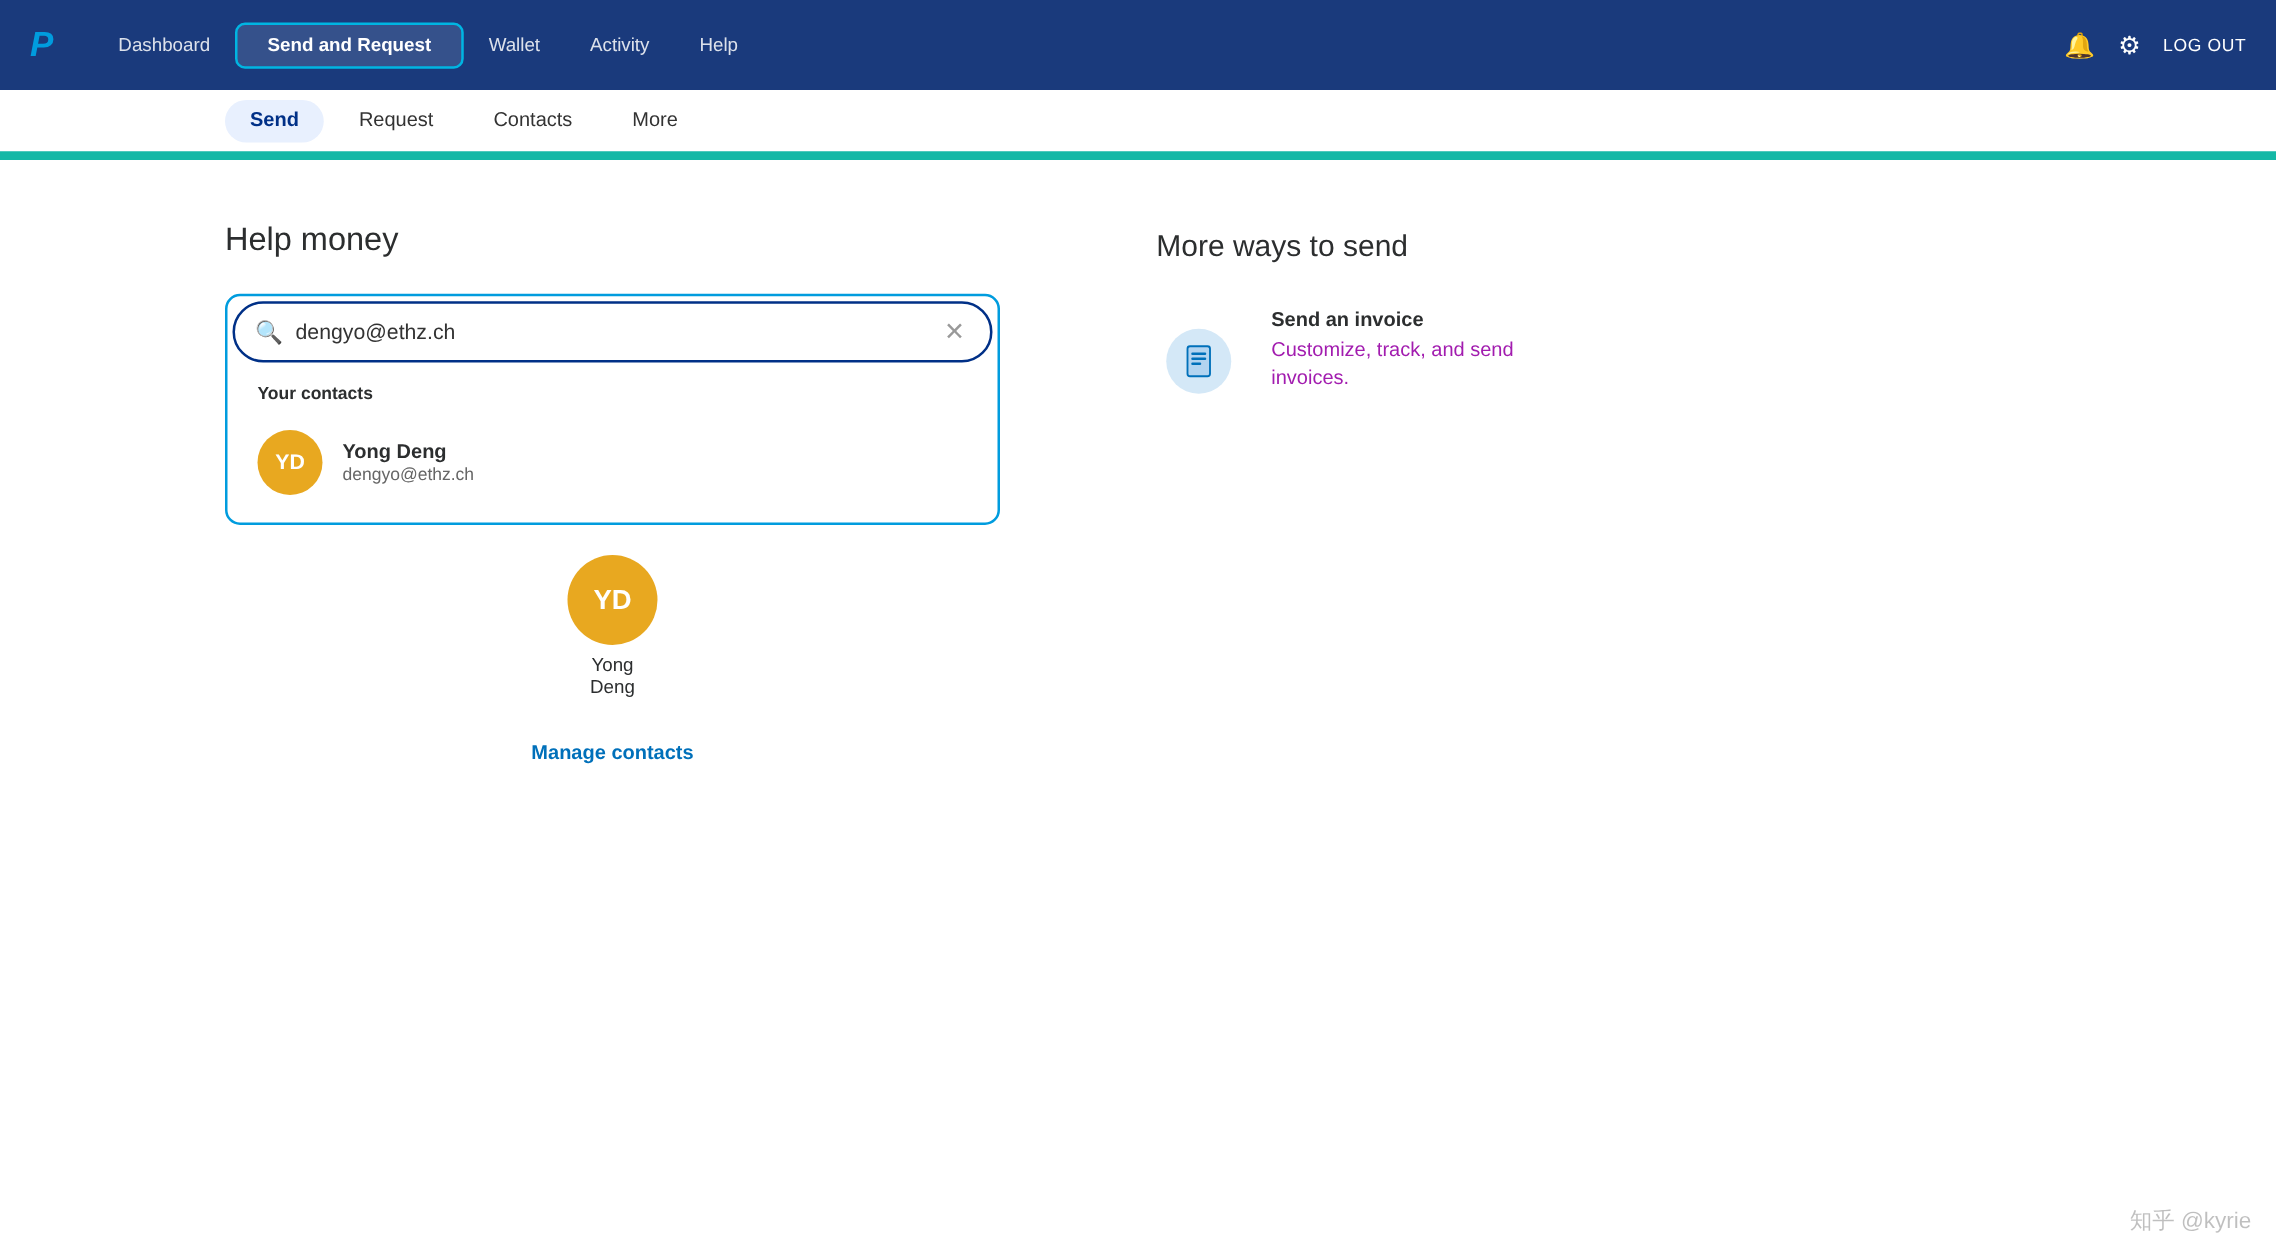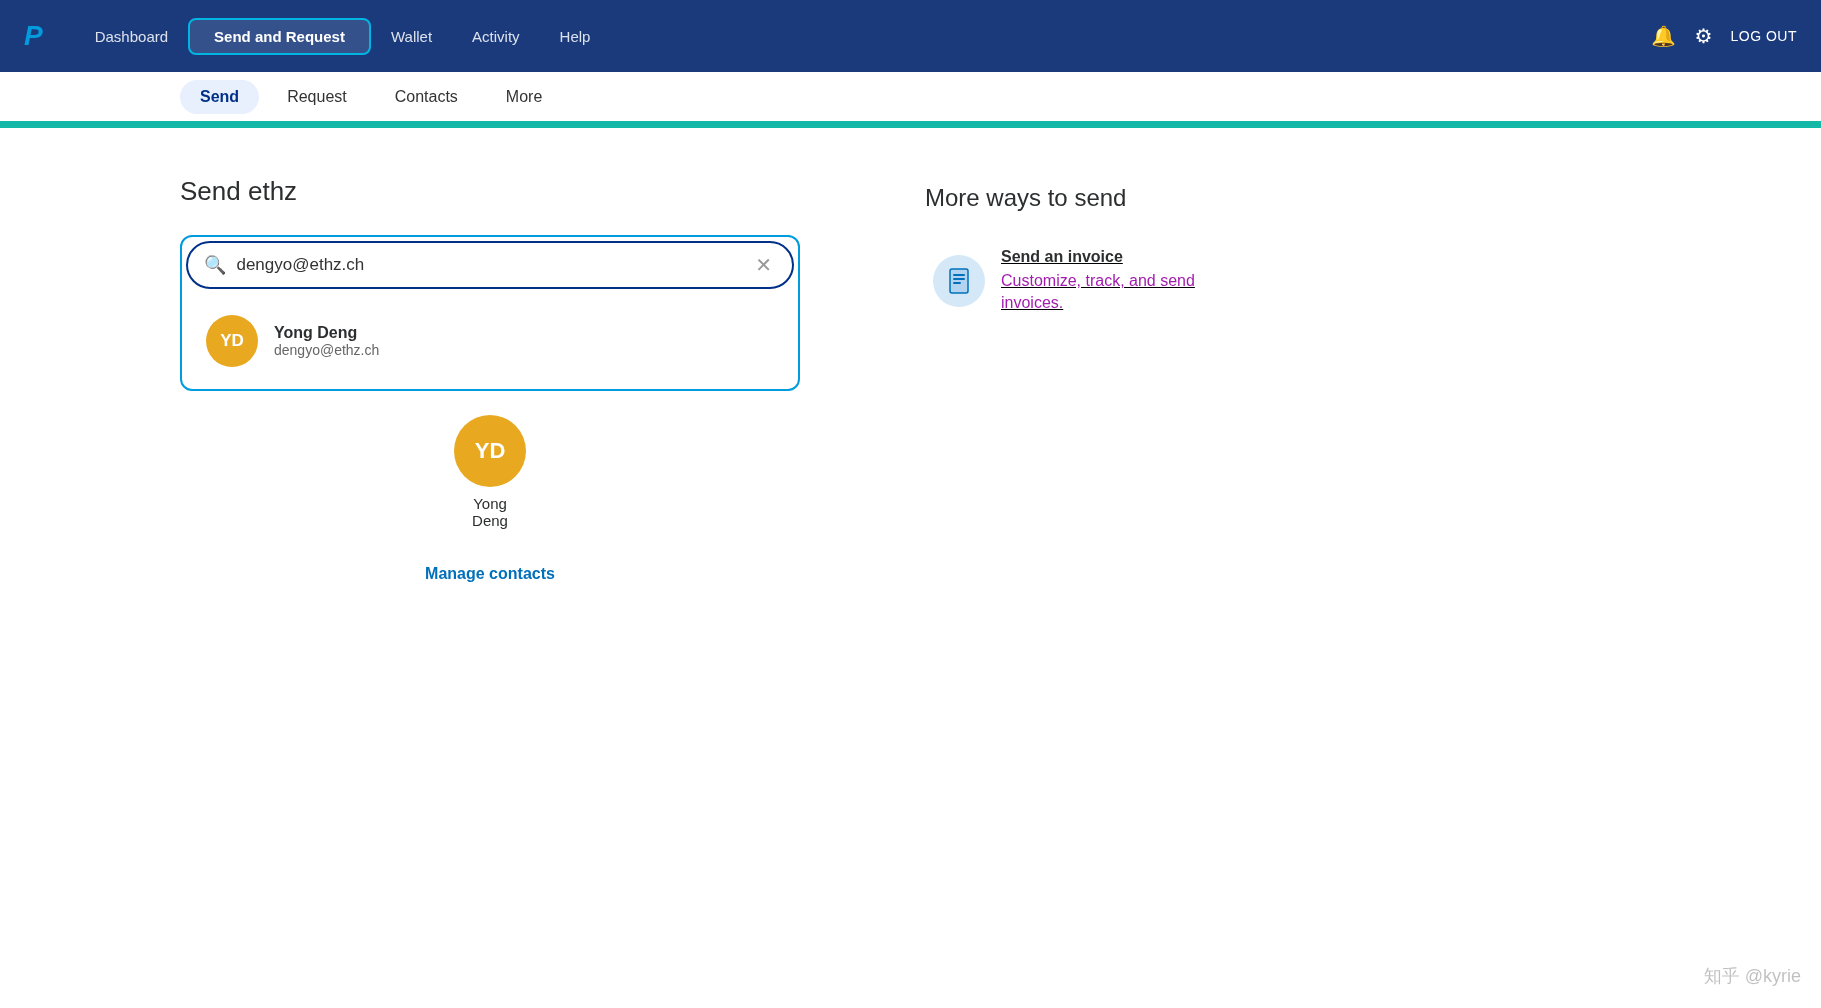--- a/index.html
+++ b/index.html
@@ -229,26 +229,25 @@
     .right-title {
       font-size: 24px;
       font-weight: 400;
       color: #2c2e2f;
       margin-bottom: 28px;
     }
 
     
     .invoice-card {
       display: flex;
-      align-items: center;
-      gap: 16px;
+      align-items: flex-end;
+      gap: 32px;
       cursor: pointer;
       padding: 8px;
       border-radius: 8px;
-      text-decoration: underline;
     }
     .invoice-icon {
       width: 52px;
       height: 52px;
       border-radius: 50%;
       background: #d4e8f7;
       display: flex;
       align-items: center;
       justify-content: center;
       flex-shrink: 0;
@@ -303,30 +302,31 @@
 <div class="subnav">
   <div class="subnav-item active">Send</div>
   <div class="subnav-item">Request</div>
   <div class="subnav-item">Contacts</div>
   <div class="subnav-item">More</div>
 </div>
 
 <div class="main-content">
 
   <div class="left-section">
-    <h2 class="section-title">Send ethz</h2>
+    <h2 class="section-title">Help money</h2>
 
     <div class="search-container">
       <div class="search-input-row">
         <span class="search-icon-wrap">🔍</span>
         <input class="search-input" type="text" placeholder="Name, @username, email, phone" value="dengyo@ethz.ch" style="">
         <span class="search-clear">✕</span>
       </div>
 
       <div class="search-dropdown">
+        <div class="dropdown-section-title">Your contacts</div>
         <div class="contact-item">
           <div class="contact-avatar">YD</div>
           <div class="contact-info">
             <div class="contact-name">Yong Deng</div>
             <div class="contact-email">dengyo@ethz.ch</div>
           </div>
         </div>
       </div>
     </div>
 

